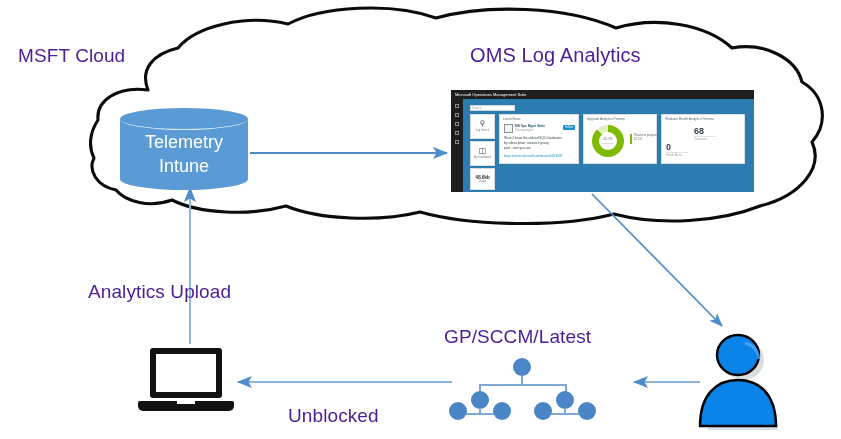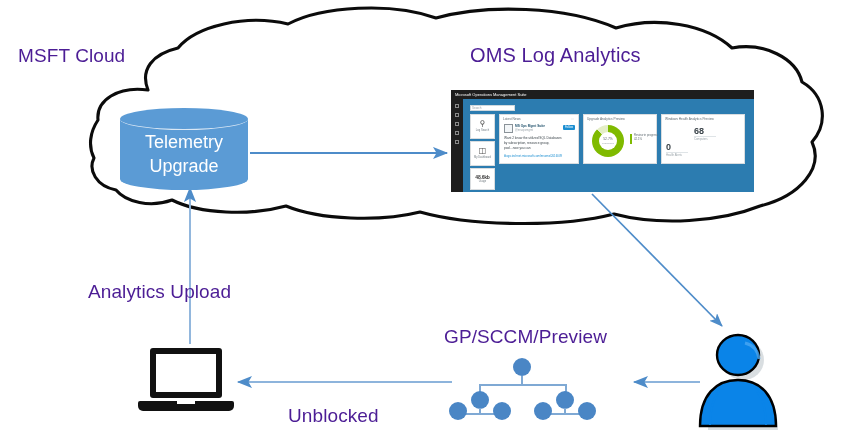--- a/index.html
+++ b/index.html
@@ -275,34 +275,34 @@
 
     <line x1="190" y1="344" x2="190" y2="188" stroke="#8DB4DC" stroke-width="1.9" marker-end="url(#ah)"></line>
   </svg>
 
   <div class="label abs" id="msft-cloud-label">MSFT Cloud</div>
 
   <div class="label abs" id="oms-label">OMS Log Analytics</div>
 
   <div class="label abs" id="telemetry-upload-label">Analytics Upload</div>
 
-  <div class="label abs" id="gp-label">GP/SCCM/Preview</div>
+  <div class="label abs" id="gp-label">GP/SCCM/Latest</div>
 
   <div class="label abs" id="configure-label">
     <span>Unblocked</span>
     
   </div>
 
   <div class="abs" id="telemetry-cylinder">
     <div class="cyl-bottom"></div>
     <div class="cyl-body"></div>
     <div class="cyl-top"></div>
     <div class="cyl-text">
       <span>Telemetry</span>
-      <span>Upgrade</span>
+      <span>Intune</span>
     </div>
   </div>
 
   <div class="abs" id="oms-dashboard">
 
     <div class="oms-topbar">
       <div class="oms-title">Microsoft Operations Management Suite</div>
     </div>
 
     <div class="oms-railbar">

